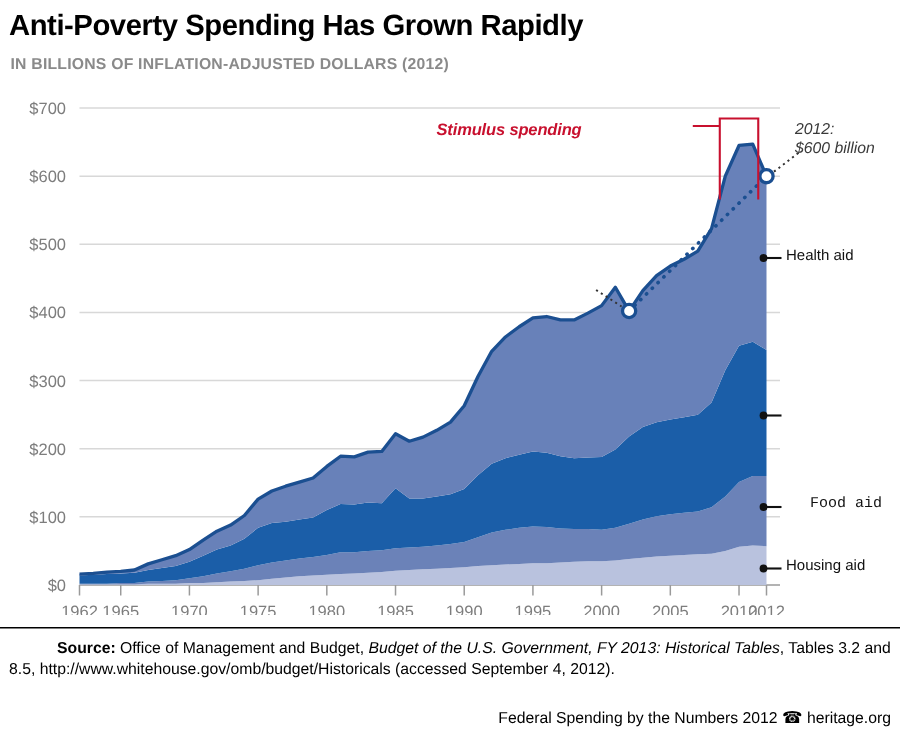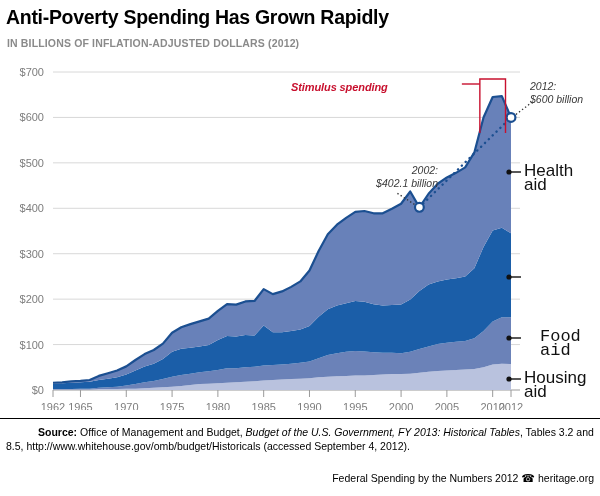--- a/index.html
+++ b/index.html
@@ -29,21 +29,21 @@
   #plot-area{position:absolute;left:0;top:55px;width:600px;height:355px;}
   #plot-svg{display:block;}
 
   .axis-label{font-size:11px;fill:#7d7d7d;font-family:"Liberation Sans",sans-serif;}
   .ylab{text-anchor:end;}
   .xlab{text-anchor:middle;}
 
   
   .series-label{
     position:absolute;
-    font-size:17px;color:#111;line-height:13.5px;
+    font-size:10px;color:#111;line-height:13.5px;
     white-space:pre-line;
   }
   #series-label-health{left:524px;top:164px;}
   #series-label-cash{left:524px;top:250px;}
   #series-label-food{left:540px;top:330px;font-family:Liberation Mono, monospace;}
   #series-label-housing{left:524px;top:371px;}
 
   
   .annot{
     position:absolute;font-style:italic;font-size:10.5px;
@@ -157,22 +157,20 @@
         </g>
     </svg>
   </div>
 
   <div class="series-label" id="series-label-health">Health aid</div>
   <div class="series-label" id="series-label-food">Food aid</div>
   <div class="series-label" id="series-label-housing">Housing aid</div>
 
   <div class="annot" id="annot-2012">2012:
 $600 billion</div>
-  <div class="annot" id="annot-2002">2002:
-$402.1 billion</div>
   <div id="annot-stimulus">Stimulus spending</div>
 
   <div id="footer-rule"></div>
 
   <div id="source-note"><b>Source:</b><span> Office of Management and Budget, </span><i>Budget of the U.S. Government, FY 2013: Historical Tables</i><span>, Tables 3.2 and 8.5, http://www.whitehouse.gov/omb/budget/Historicals (accessed September 4, 2012).</span></div>
 
   <div id="attribution"><span>Federal Spending by the Numbers 2012</span> <span class="phone">☎</span> <span>heritage.org</span></div>
 
 </div>
 

